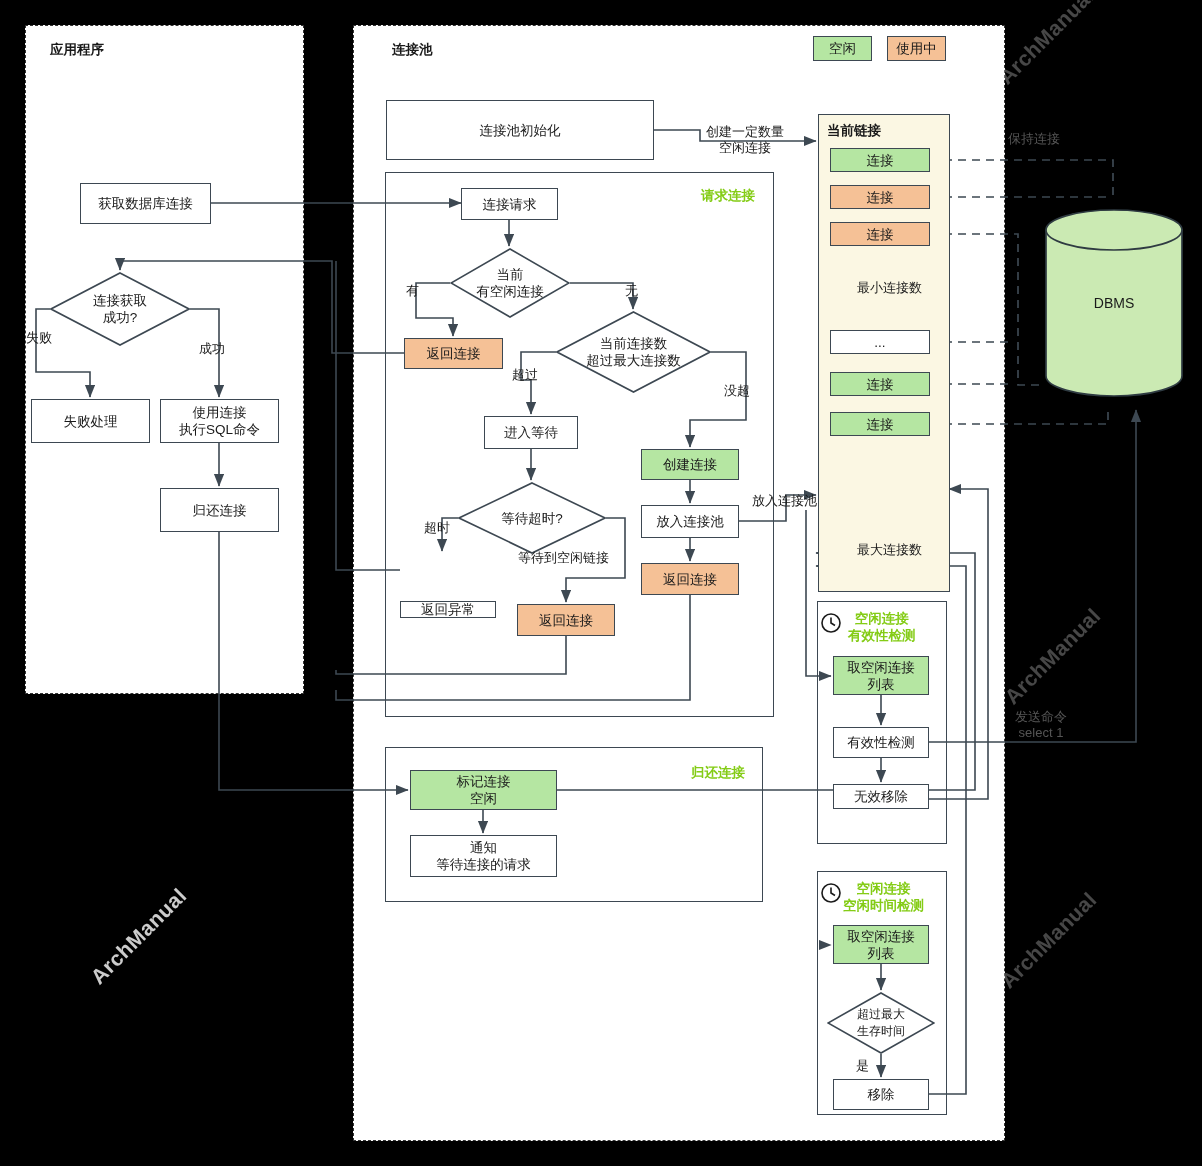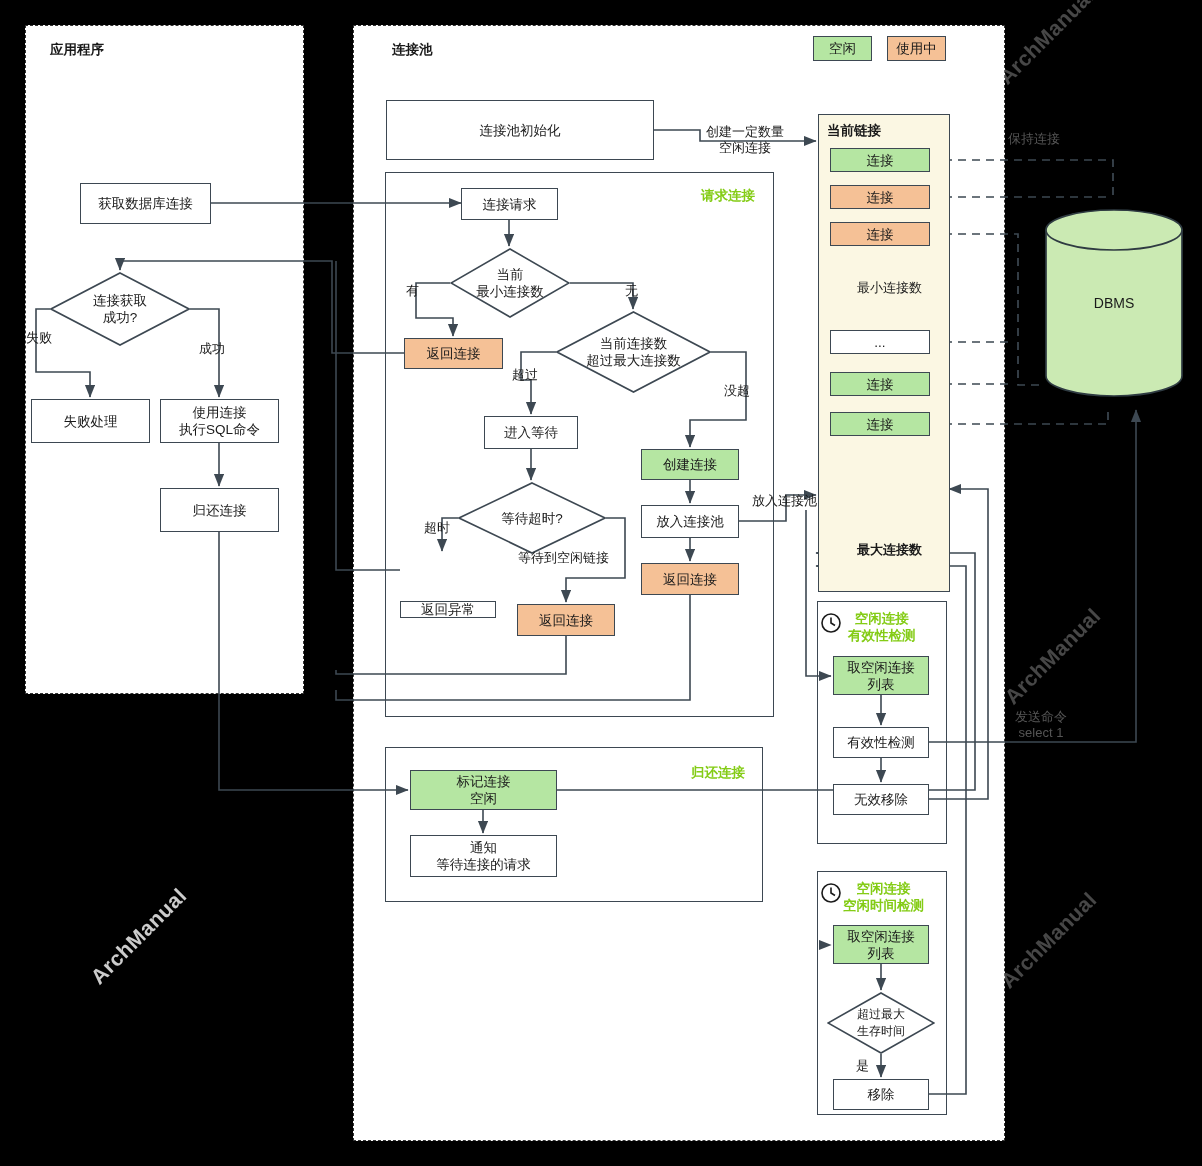--- a/index.html
+++ b/index.html
@@ -92,21 +92,21 @@
   <div class="group" style="left:385px;top:172px;width:389px;height:545px;"></div>
   <div class="group-title" style="left:701px;top:187px;">请求连接</div>
 
   <div class="node" style="left:461px;top:188px;width:97px;height:32px;">连接请求</div>
 
   <div class="diamond" style="left:450px;top:248px;width:120px;height:70px;">
     <svg width="120" height="70" viewBox="0 0 120 70">
       <polygon points="60,1 119,35 60,69 1,35" fill="#ffffff" stroke="#3d4852" stroke-width="1.6"></polygon>
     </svg>
     <div class="dlabel">当前
-最小连接数</div>
+有空闲连接</div>
   </div>
   <div class="elabel" style="left:406px;top:283px;">有</div>
   <div class="elabel" style="left:625px;top:283px;">无</div>
 
   <div class="node orange" style="left:404px;top:338px;width:99px;height:31px;">返回连接</div>
 
   <div class="diamond" style="left:556px;top:311px;width:155px;height:82px;">
     <svg width="155" height="82" viewBox="0 0 155 82">
       <polygon points="77.5,1 154,41 77.5,81 1,41" fill="#ffffff" stroke="#3d4852" stroke-width="1.6"></polygon>
     </svg>
@@ -146,36 +146,36 @@
   <div class="node cream" style="left:818px;top:114px;width:132px;height:478px;"></div>
   <div class="lane-title" style="left:827px;top:122px;z-index:7;">当前链接</div>
 
   <div class="node green" style="left:830px;top:148px;width:100px;height:24px;">连接</div>
   <div class="node orange" style="left:830px;top:185px;width:100px;height:24px;">连接</div>
   <div class="node orange" style="left:830px;top:222px;width:100px;height:24px;">连接</div>
   <div class="elabel" style="left:857px;top:280px;">最小连接数</div>
   <div class="node" style="left:830px;top:330px;width:100px;height:24px;">...</div>
   <div class="node green" style="left:830px;top:372px;width:100px;height:24px;">连接</div>
   <div class="node green" style="left:830px;top:412px;width:100px;height:24px;">连接</div>
-  <div class="elabel" style="left:857px;top:542px;font-weight:bold;">最大连接数</div>
+  <div class="elabel" style="left:857px;top:542px;">最大连接数</div>
   <div class="elabel dim" style="left:1008px;top:131px;">保持连接</div>
 
   <div class="group" style="left:817px;top:601px;width:130px;height:243px;background:#fff;"></div>
   <div class="clockicon" style="left:820px;top:612px;">
     <svg width="22" height="22" viewBox="0 0 22 22">
       <circle cx="11" cy="11" r="9" fill="none" stroke="#1a1a1a" stroke-width="1.6"></circle>
       <path d="M11 5.5 L11 11 L15 13.5" fill="none" stroke="#1a1a1a" stroke-width="1.6"></path>
     </svg>
   </div>
   <div class="group-title" style="left:848px;top:610px;white-space:pre-line;text-align:center;line-height:17px;">空闲连接
 有效性检测</div>
   <div class="node green" style="left:833px;top:656px;width:96px;height:39px;">取空闲连接
 列表</div>
   <div class="node" style="left:833px;top:727px;width:96px;height:31px;">有效性检测</div>
-  <div class="node" style="left:833px;top:784px;width:96px;height:31px;">无效移除</div>
+  <div class="node" style="left:833px;top:784px;width:96px;height:25px;">无效移除</div>
   <div class="elabel dim" style="left:1015px;top:709px;">发送命令
 select 1</div>
 
   <div class="group" style="left:817px;top:871px;width:130px;height:244px;background:#fff;"></div>
   <div class="clockicon" style="left:820px;top:882px;">
     <svg width="22" height="22" viewBox="0 0 22 22">
       <circle cx="11" cy="11" r="9" fill="none" stroke="#1a1a1a" stroke-width="1.6"></circle>
       <path d="M11 5.5 L11 11 L15 13.5" fill="none" stroke="#1a1a1a" stroke-width="1.6"></path>
     </svg>
   </div>

